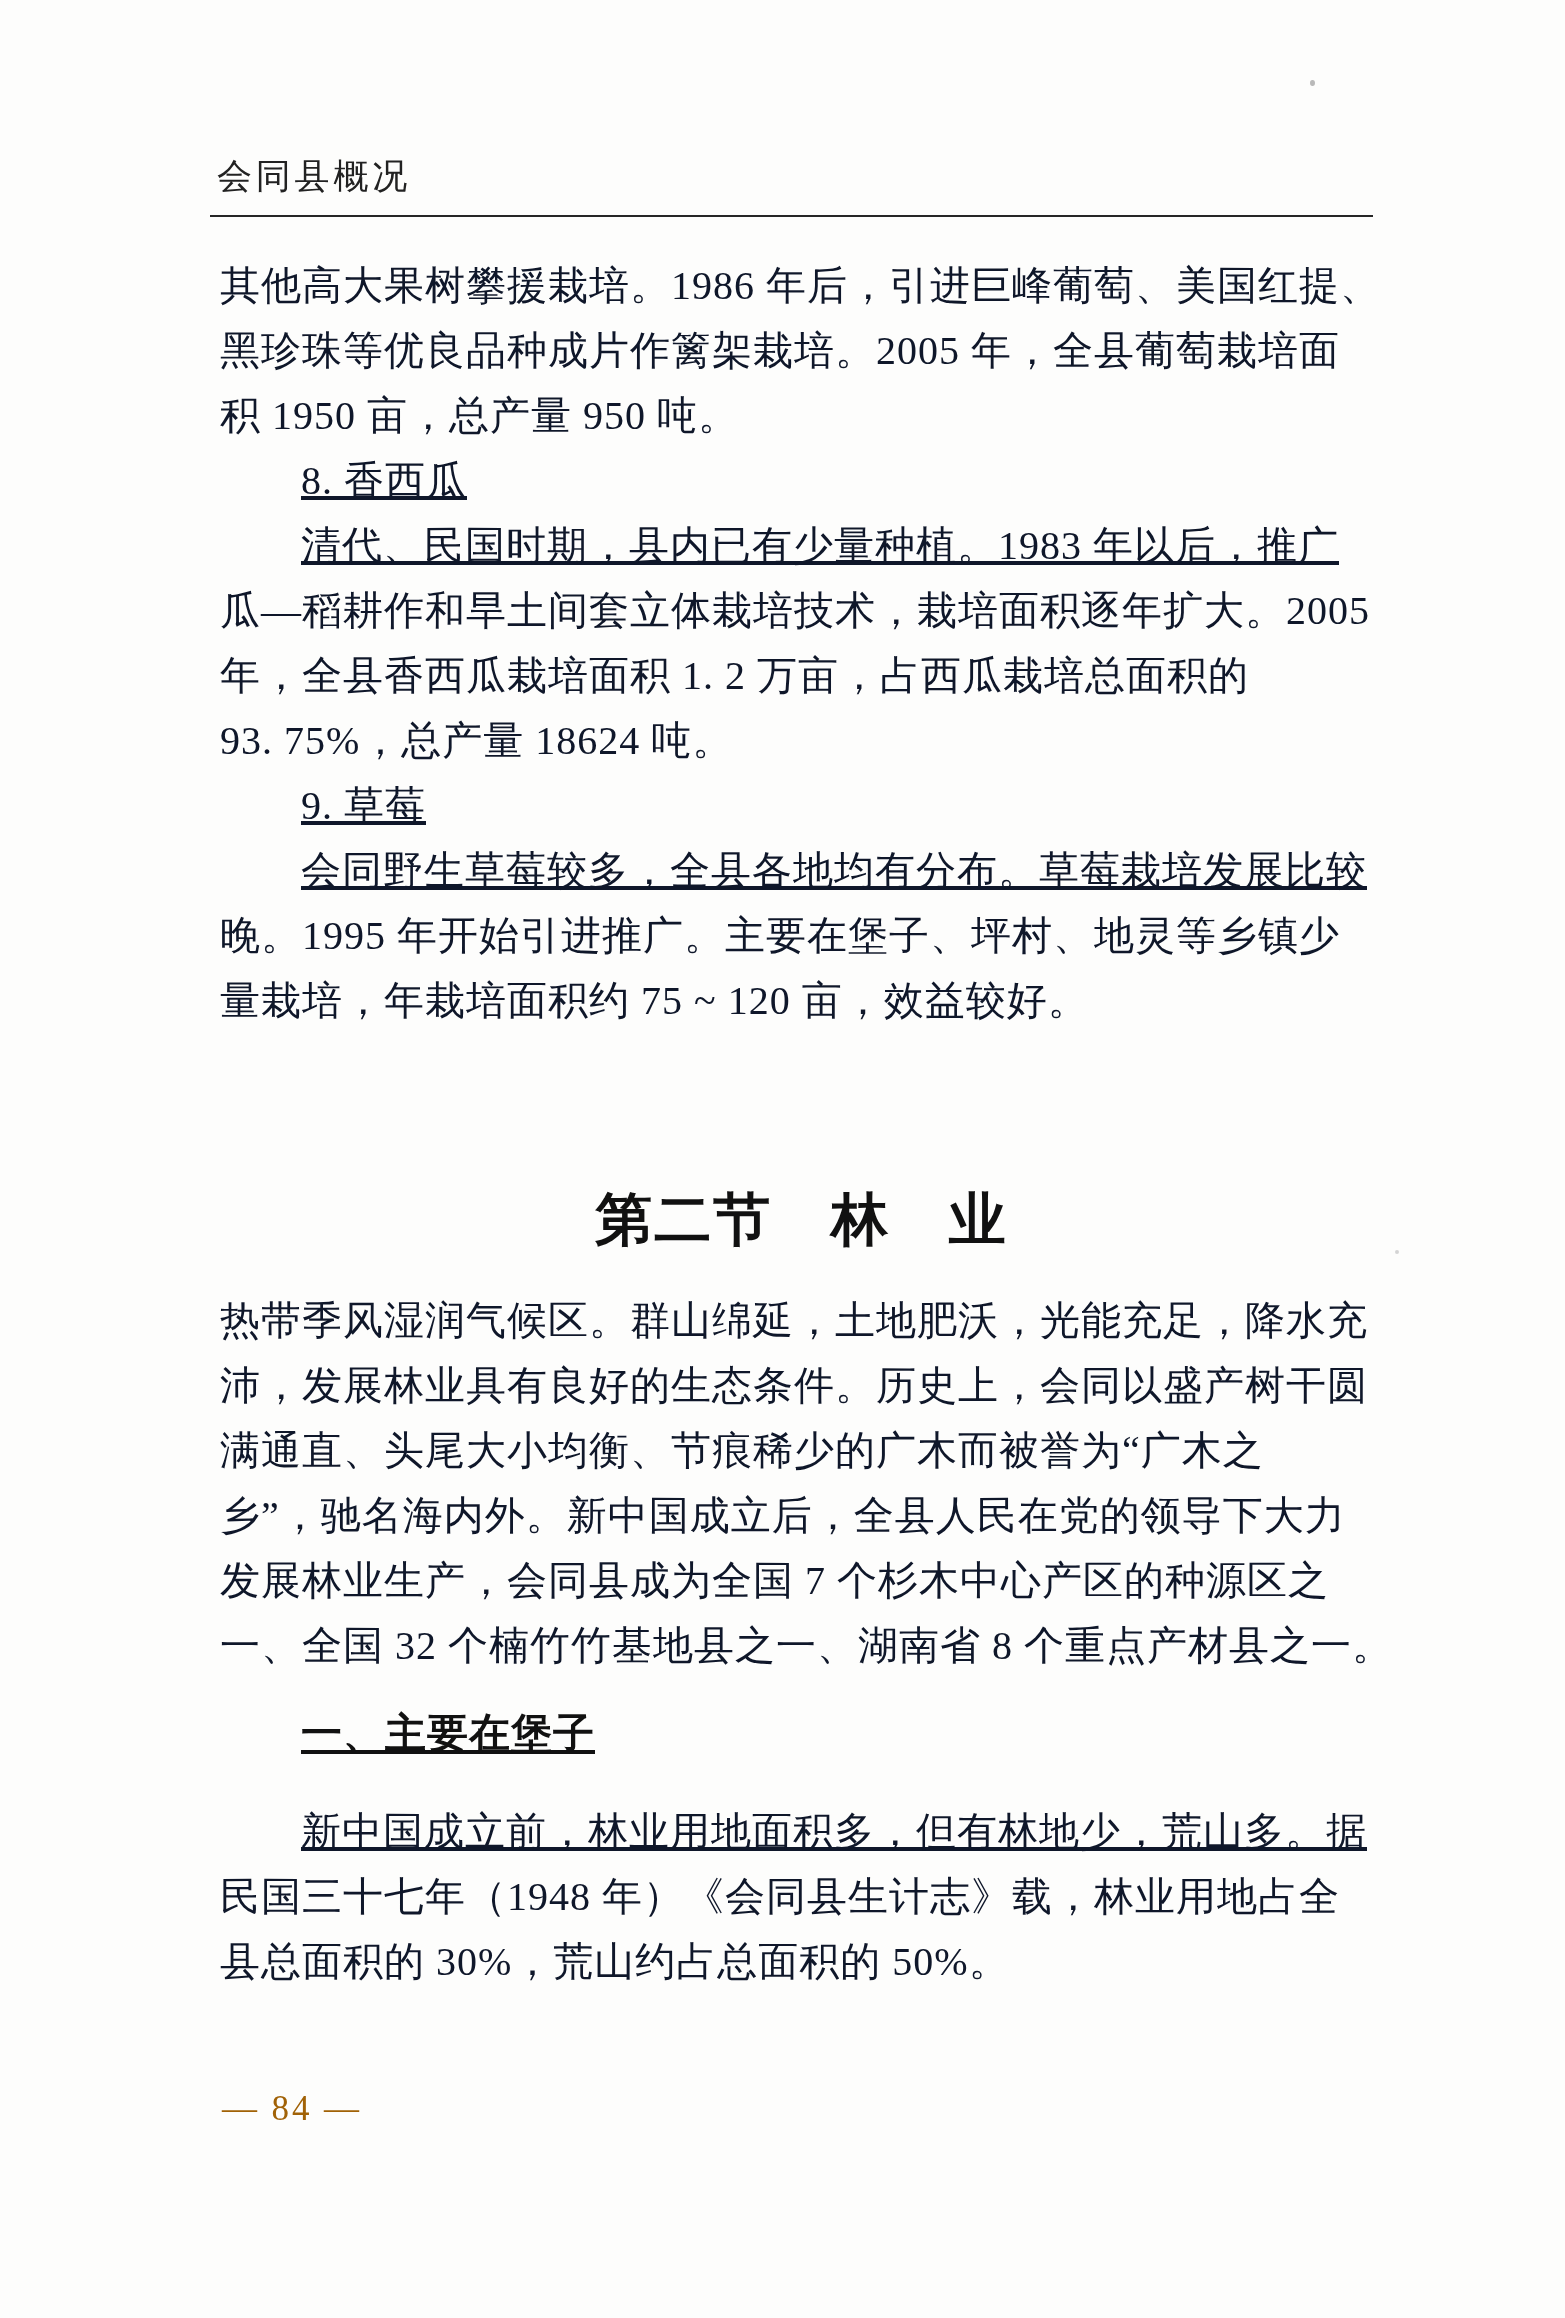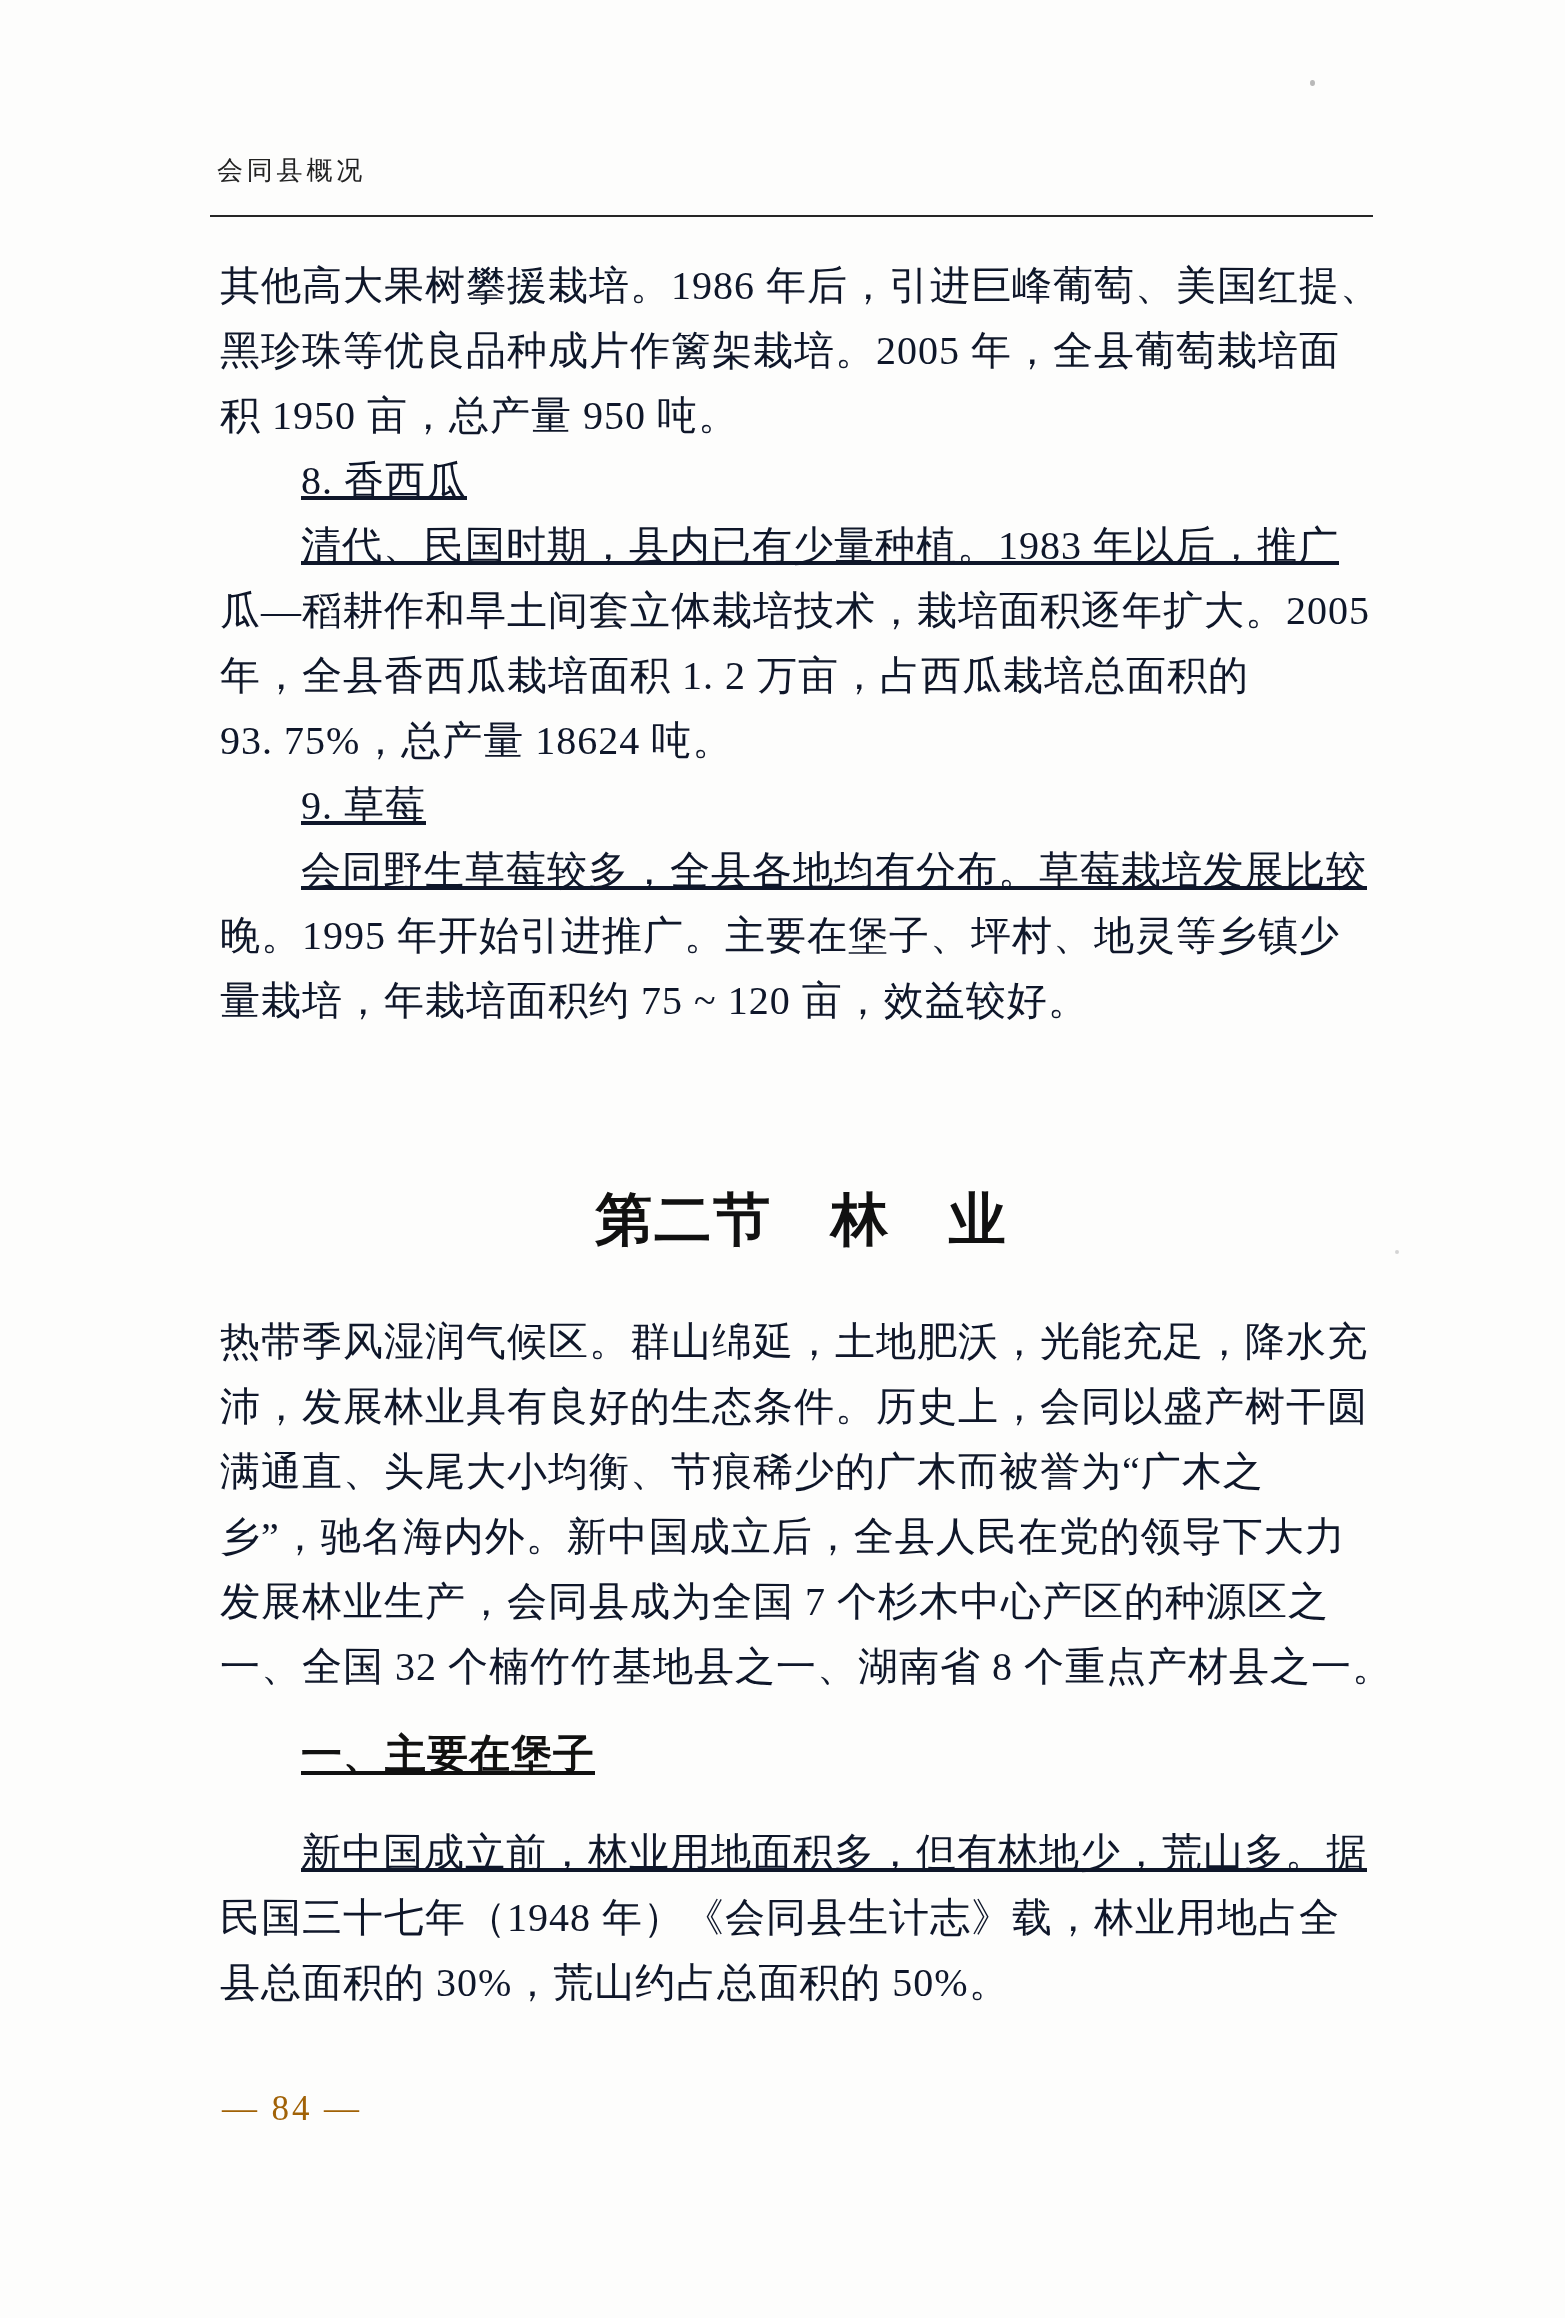--- a/index.html
+++ b/index.html
@@ -14,21 +14,21 @@
     background: #fdfdfc;
     overflow: hidden;
     font-family: "Liberation Serif", "DejaVu Serif", serif;
     color: #1a1a1a;
   }
   
   .running-header {
     position: absolute;
     left: 217px;
     top: 153px;
-    font-size: 26px;
+    font-size: 35px;
     letter-spacing: 3.8px;
     color: #222222;
     white-space: nowrap;
   }
   .header-rule {
     position: absolute;
     left: 210px;
     top: 215px;
     width: 1163px;
     height: 2.4px;
@@ -53,21 +53,21 @@
     text-decoration: underline;
   }
   .section-title {
     font-family: "Liberation Sans", "DejaVu Sans", sans-serif;
     font-weight: 700;
     font-size: 57px;
     line-height: 72px;
     letter-spacing: 1.9px;
     text-align: center;
     margin-top: 150px;
-    margin-bottom: 54px;
+    margin-bottom: 33px;
     color: #111111;
     white-space: nowrap;
   }
   .subheading {
     font-family: "Liberation Sans", "DejaVu Sans", sans-serif;
     font-weight: 700;
     font-size: 41px;
     line-height: 67px;
     letter-spacing: 1px;
     margin-top: 21.6px;

